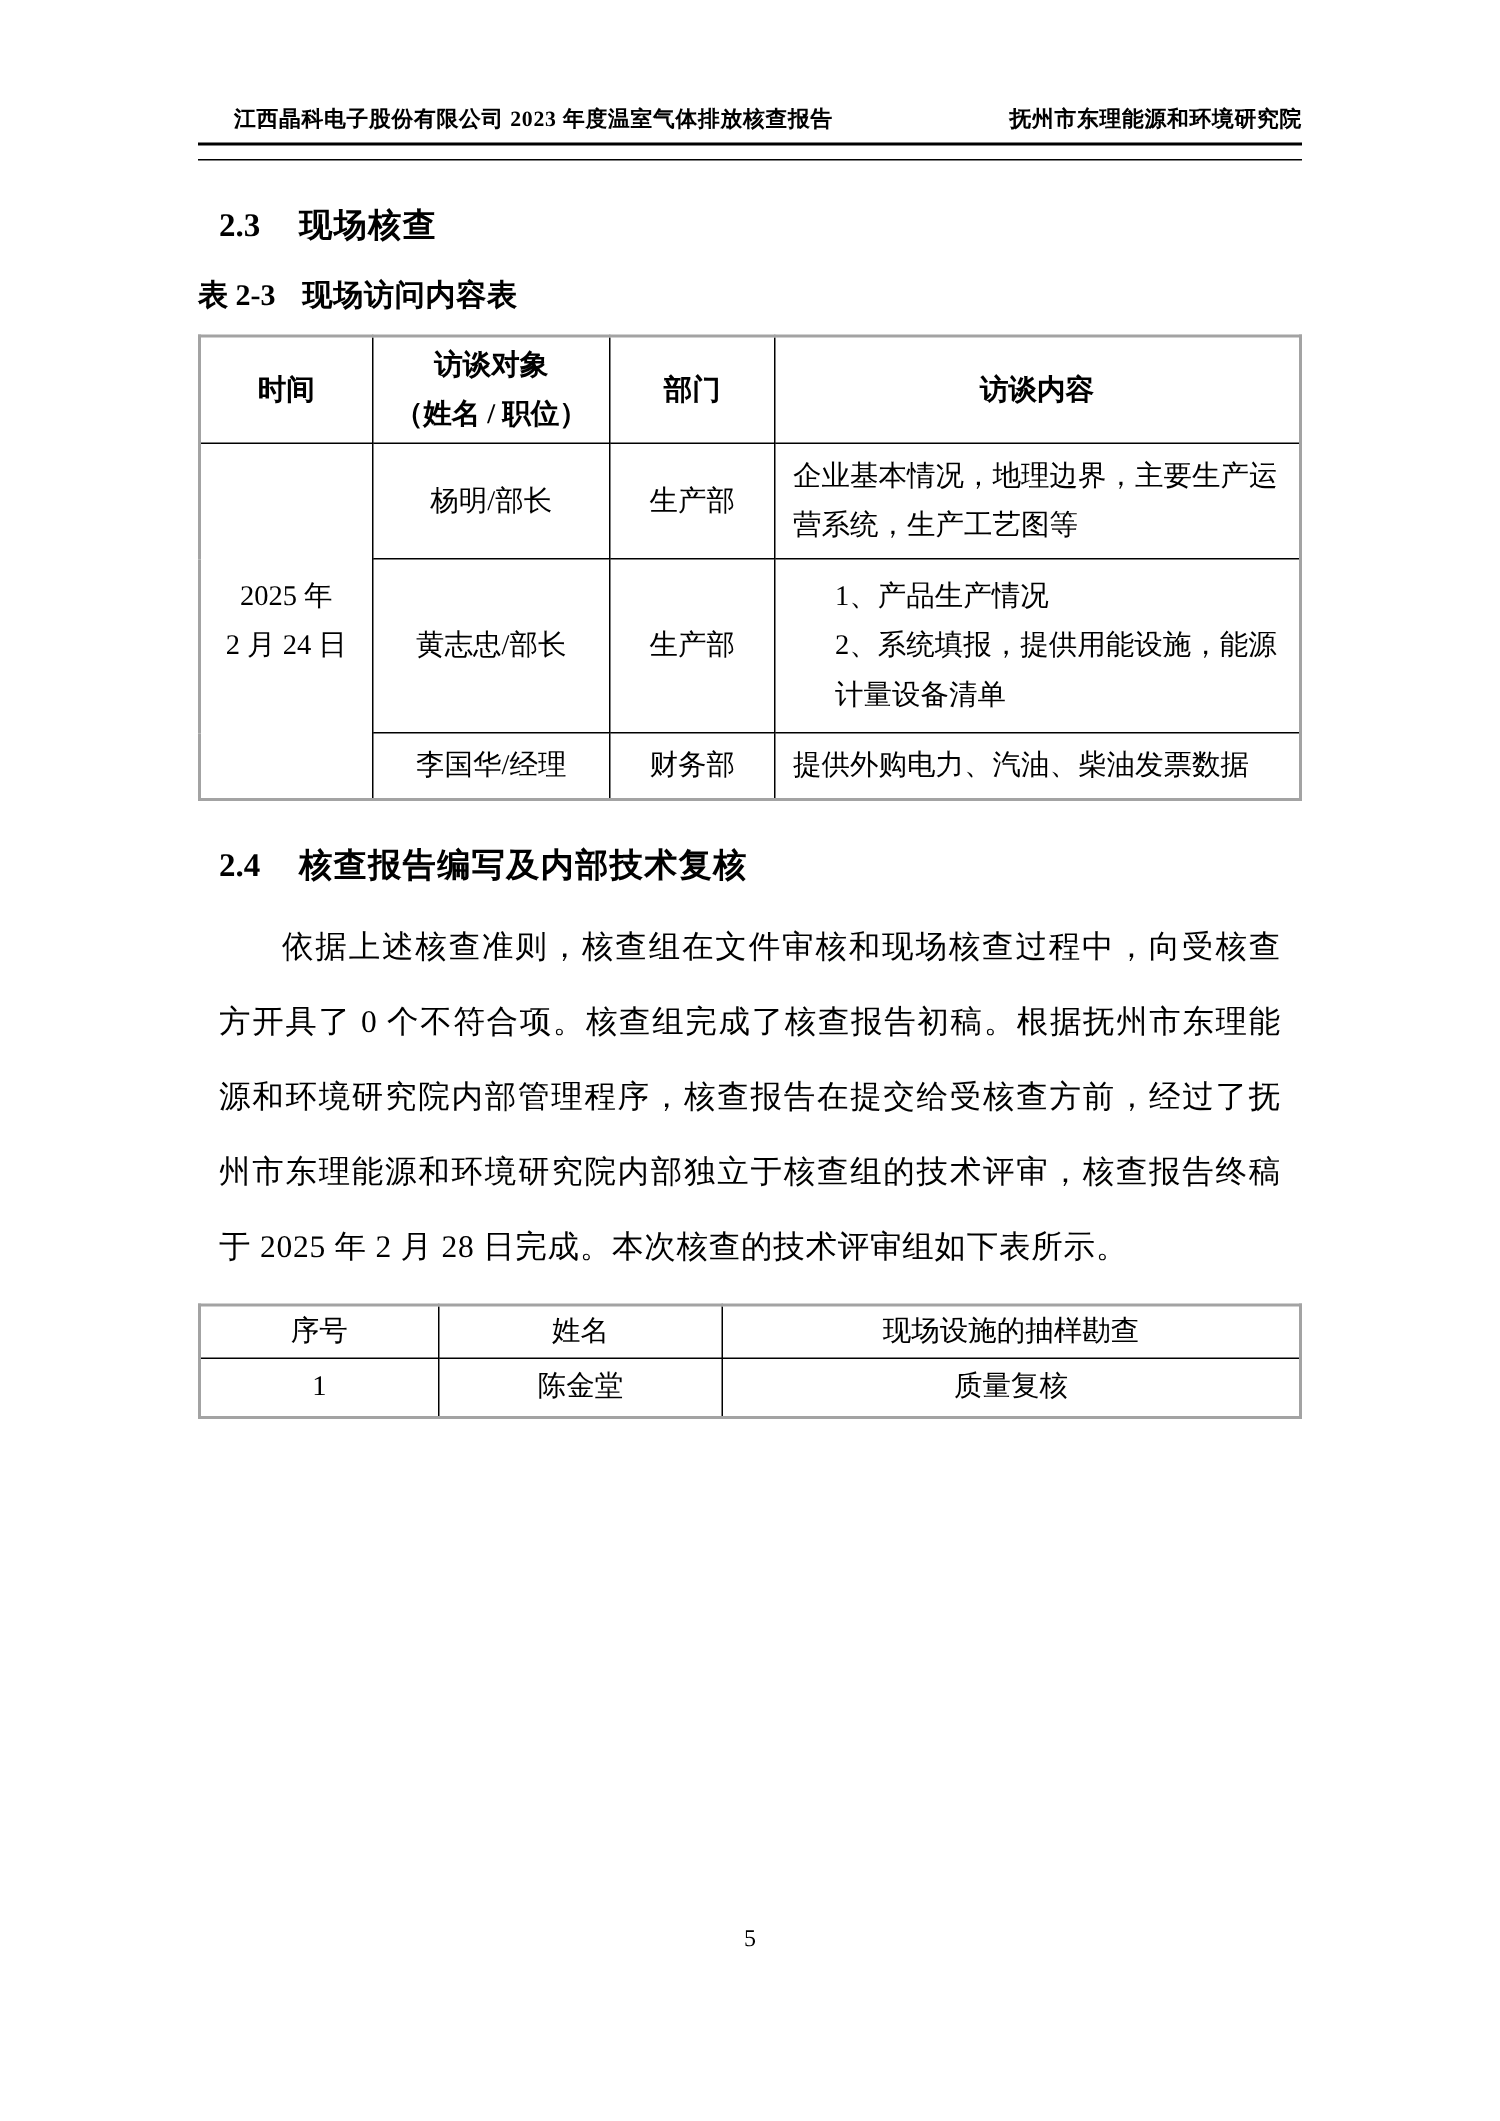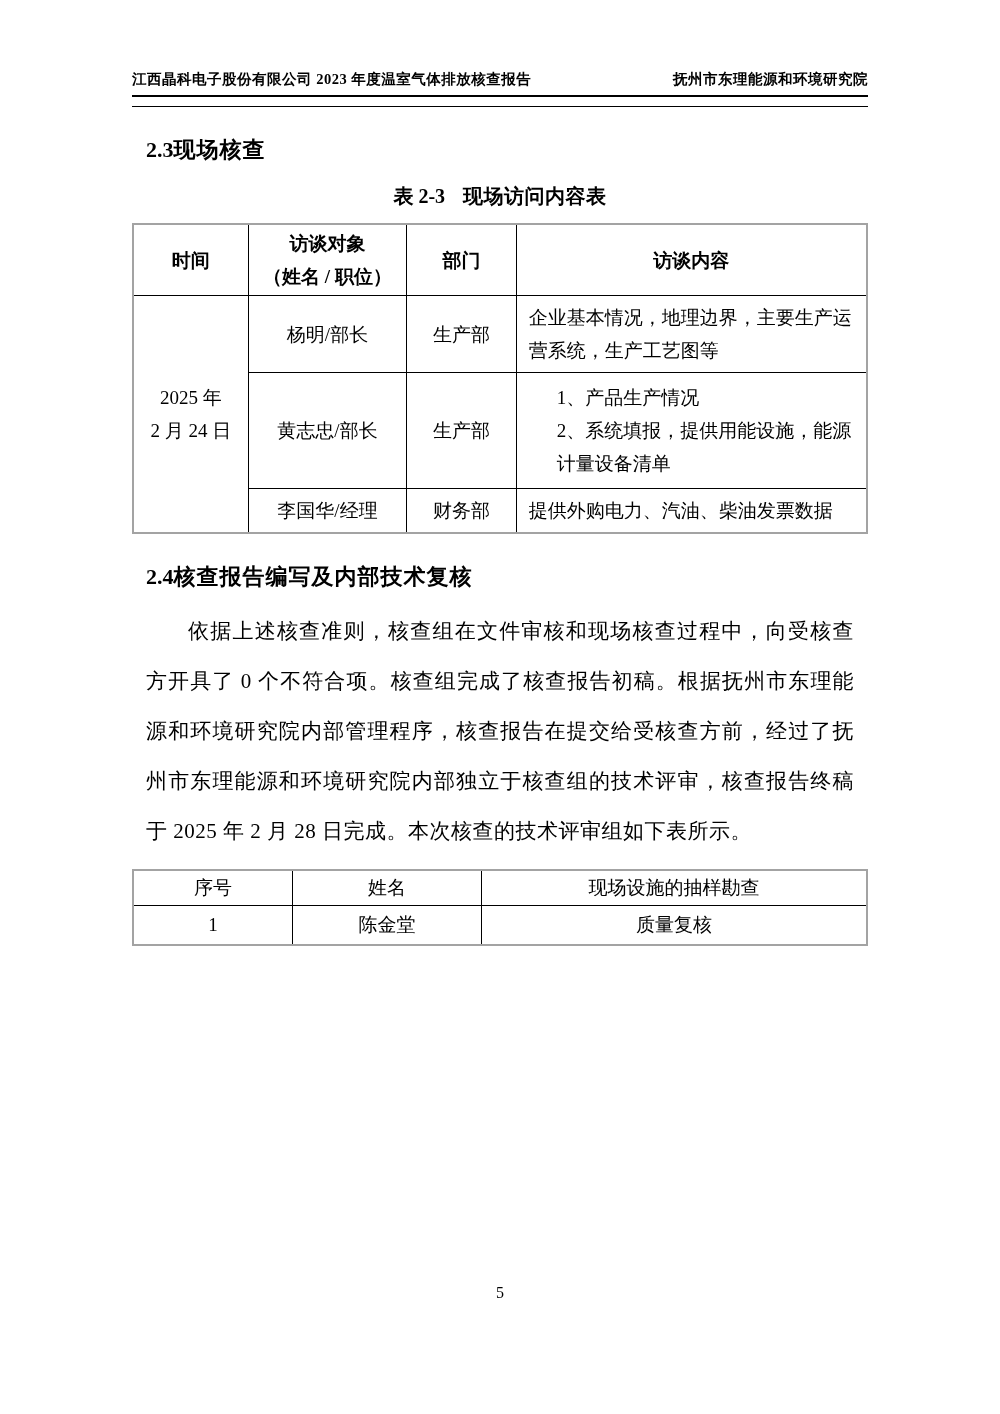--- a/index.html
+++ b/index.html
@@ -28,46 +28,46 @@
     padding-top: 70px;
   }
   .doc-header-row {
     display: flex;
     justify-content: space-between;
     align-items: flex-end;
     font-size: 14.5px;
     font-weight: bold;
     letter-spacing: 0.5px;
     padding-bottom: 6px;
+    margin-left: 24px;
   }
   .doc-header-rule-thick { border-top: 2.2px solid #000; }
   .doc-header-rule-thin  { border-top: 1px solid #000; margin-top: 9px; }
 
   
   .section-heading {
     font-size: 22px;
     font-weight: bold;
     margin: 28px 8px 0 14px;
     letter-spacing: 1px;
   }
-  .section-heading .sec-num { letter-spacing: 0; }
+  .section-heading .sec-num { margin-right: 26px; letter-spacing: 0; }
 
   
   .body-par {
     font-size: 21px;
     line-height: 50px;
     text-align: justify;
     text-indent: 2em;
     margin: 14px 14px 0 14px;
     letter-spacing: 0.5px;
   }
 
   
   .table-caption {
-    text-align: center;
     font-size: 20px;
     font-weight: bold;
     margin-top: 18px;
     letter-spacing: 0.5px;
   }
   .table-caption .cap-num { margin-right: 18px; letter-spacing: 0; }
 
   
   table {
     width: 736px;

